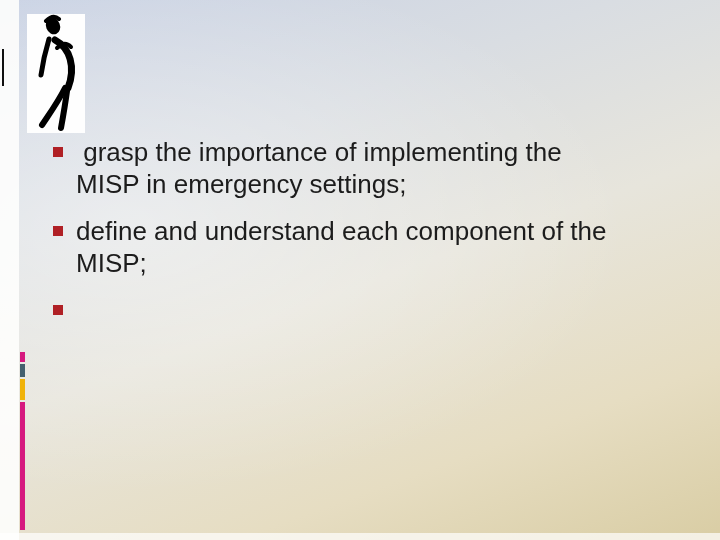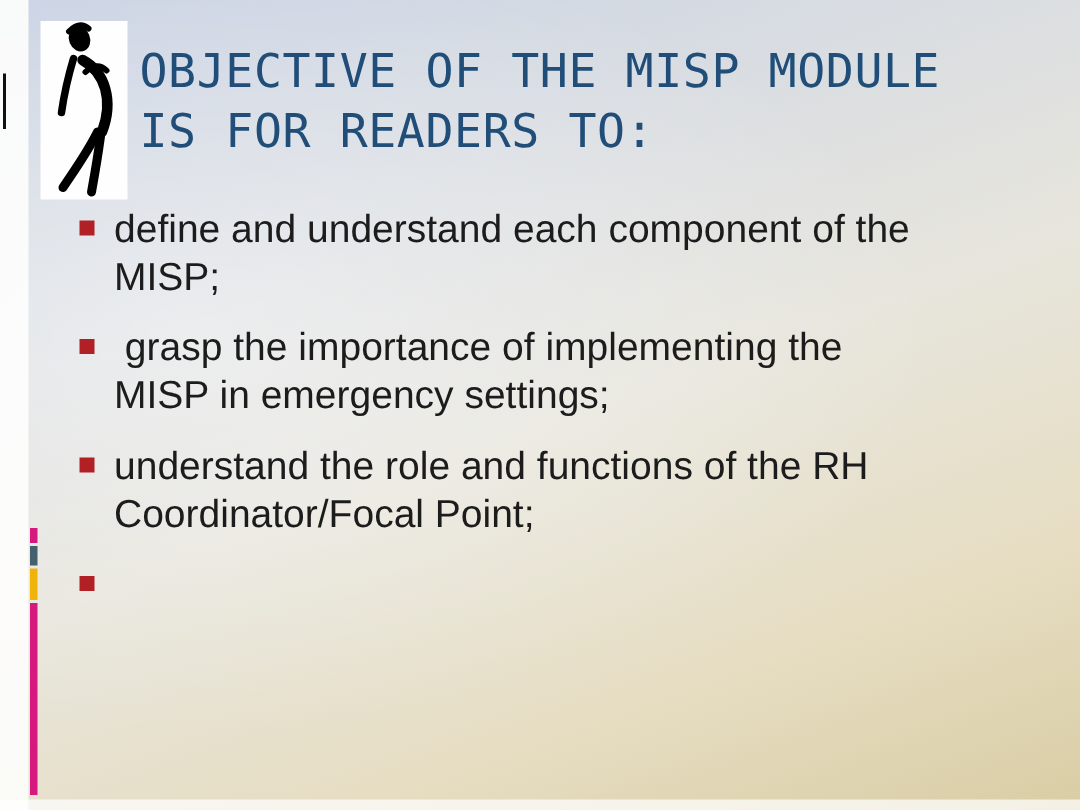--- a/index.html
+++ b/index.html
@@ -86,40 +86,31 @@
 
         <path d="M28 26 C43 34 49 53 41 74" stroke-width="7"></path>
 
         <path d="M38 74 C31 88 23 99 15 111" stroke-width="6"></path>
 
         <path d="M40 77 C38 92 36 103 34 114" stroke-width="6"></path>
       </g>
     </svg>
   </div>
 
-  <h1 class="title" style="margin: 0px; color: rgb(32, 78, 120);">
-    <div>OBJECTIVE OF THE MISP MODULE</div>
-    <div>IS FOR READERS TO:</div>
-  </h1>
 
   <ul class="bullets">
-    <li>
-      <span class="marker" style="background: rgb(176, 32, 37);"></span>
-      <span class="btext">define and understand each component of the
-MISP;</span>
-    </li>
     <li>
       <span class="marker" style="background: rgb(176, 32, 37);"></span>
       <span class="btext"> grasp the importance of implementing the
 MISP in emergency settings;</span>
     </li>
     <li>
       <span class="marker" style="background: rgb(176, 32, 37);"></span>
-      <span class="btext">understand the role and functions of the RH
-Coordinator/Focal Point;</span>
+      <span class="btext">define and understand each component of the
+MISP;</span>
     </li>
     <li>
       <span class="marker" style="background: rgb(176, 32, 37);"></span>
     </li>
   </ul>
 
   <div class="strip">
     <div class="seg seg-0" style="background: rgb(214, 25, 127);"></div>
     <div class="seg seg-1" style="background: rgb(68, 96, 110);"></div>
     <div class="seg seg-2" style="background: rgb(240, 179, 10);"></div>

